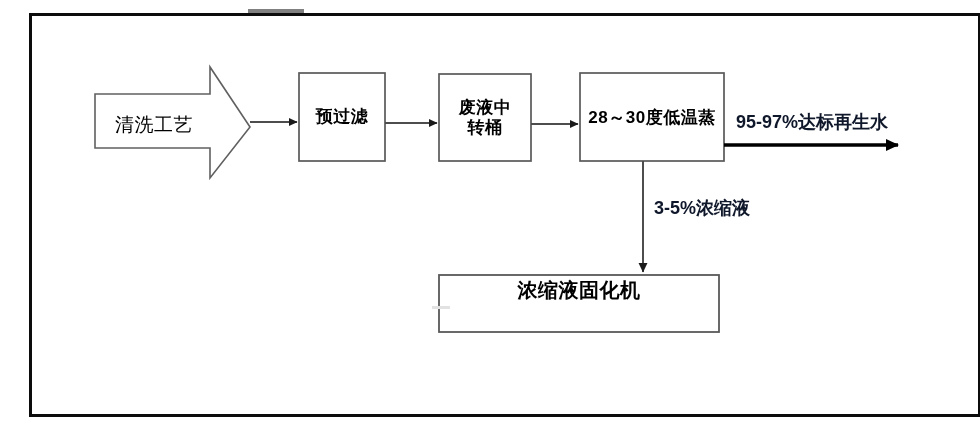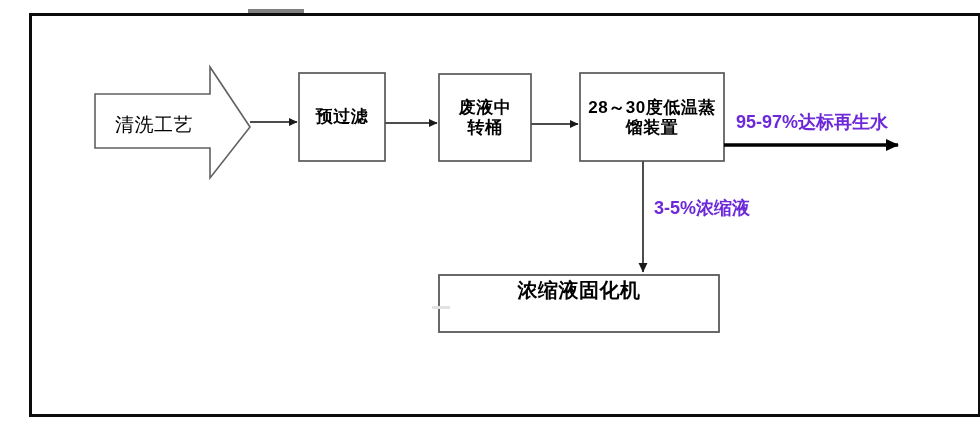--- a/index.html
+++ b/index.html
@@ -94,21 +94,21 @@
   }
   .lbl-solidifier {
     left: 421px;
     top: 261px;
     width: 280px;
     height: 58px;
     font-size: 20px;
   }
   .edge-label {
     position: absolute;
-    color: #6d28d9;
+    color: #0f172a;
     font-weight: bold;
     font-size: 18px;
     white-space: nowrap;
     pointer-events: none;
   }
   .lbl-recycled {
     left: 718px;
     top: 110px;
   }
   .lbl-concentrate {
@@ -169,21 +169,20 @@
   <div class="node-label lbl-drum">
     <div>
       <div>废液中</div>
       <div>转桶</div>
     </div>
   </div>
 
   <div class="node-label lbl-still">
     <div>
       <div>28～30度低温蒸</div>
-      <div>馏装置</div>
     </div>
   </div>
 
   <div class="node-label lbl-solidifier">浓缩液固化机</div>
 
   <div class="edge-label lbl-recycled">95-97%达标再生水</div>
 
   <div class="edge-label lbl-concentrate">3-5%浓缩液</div>
 
   <div class="ghost-mark"></div>

